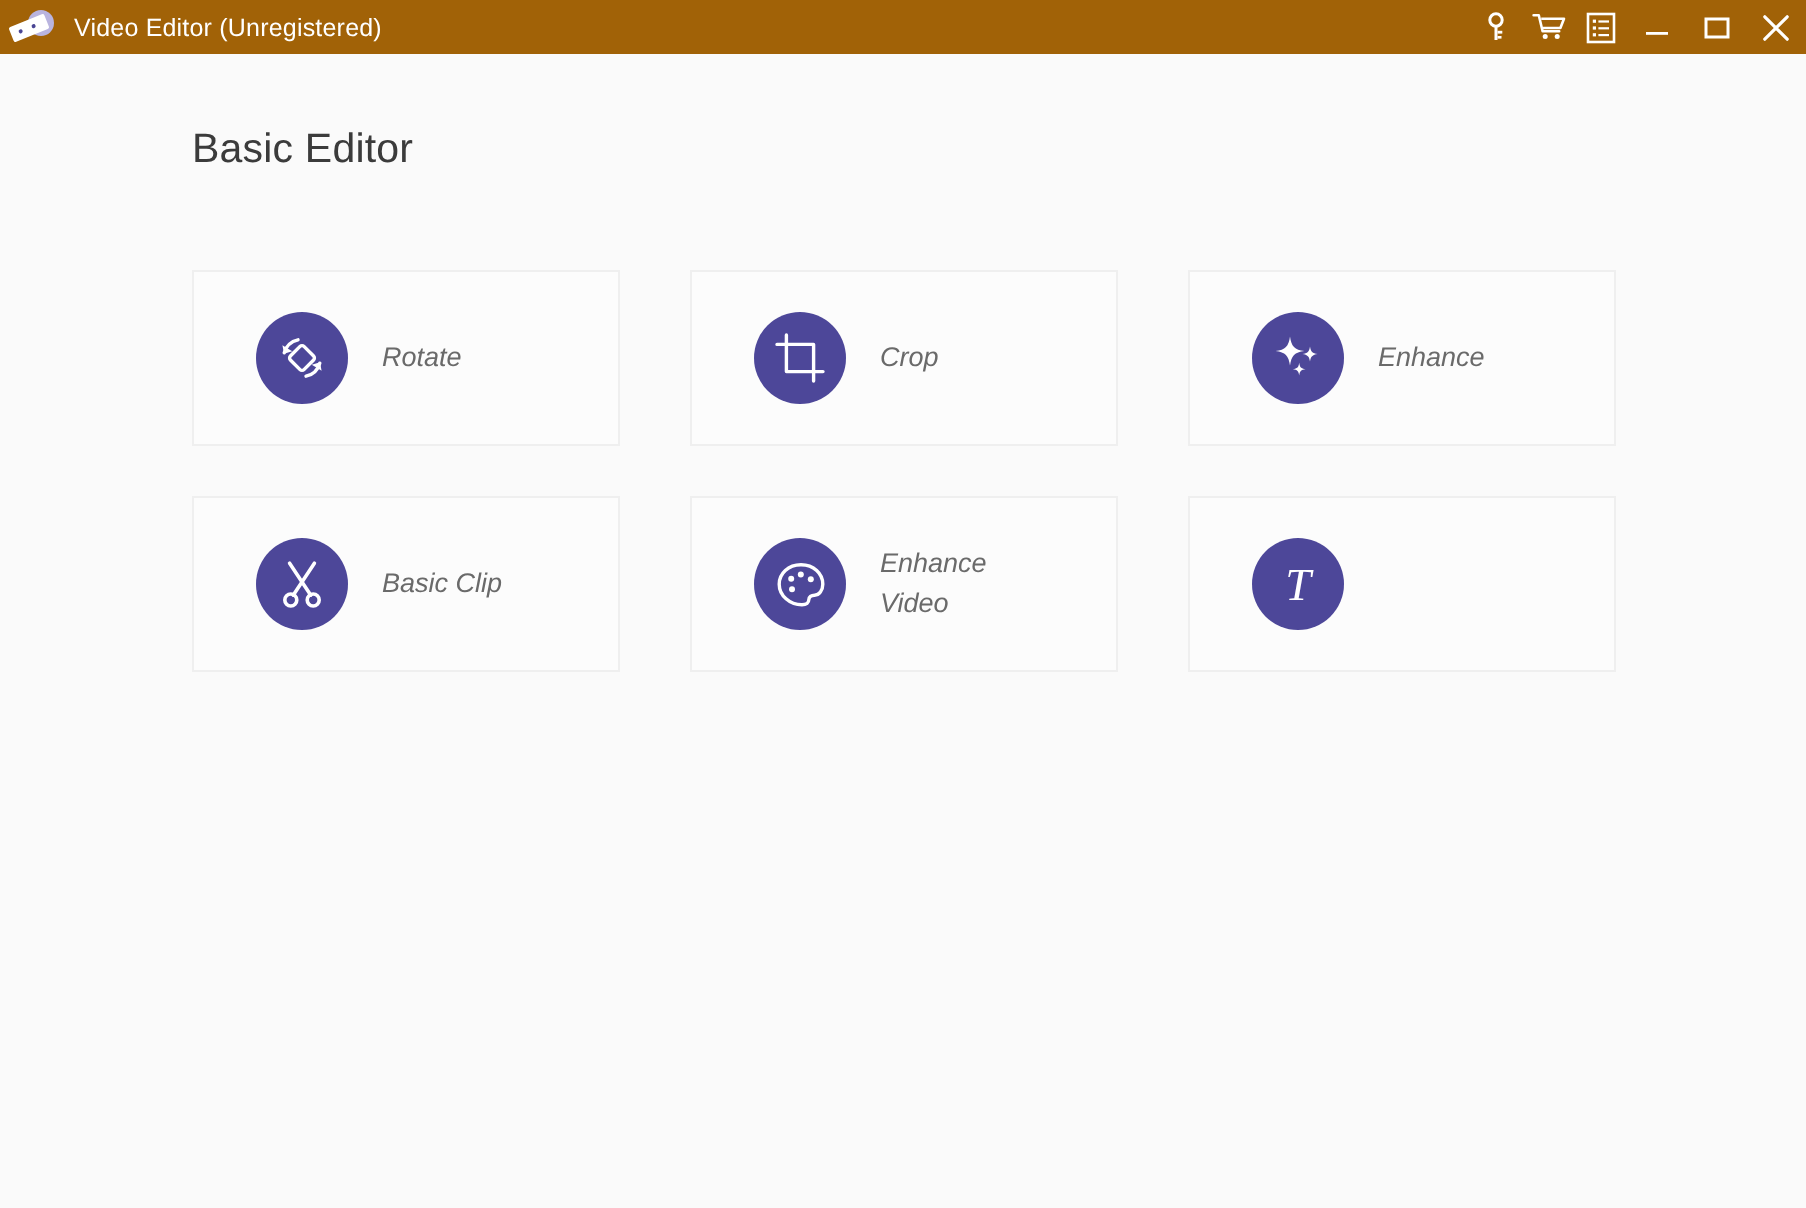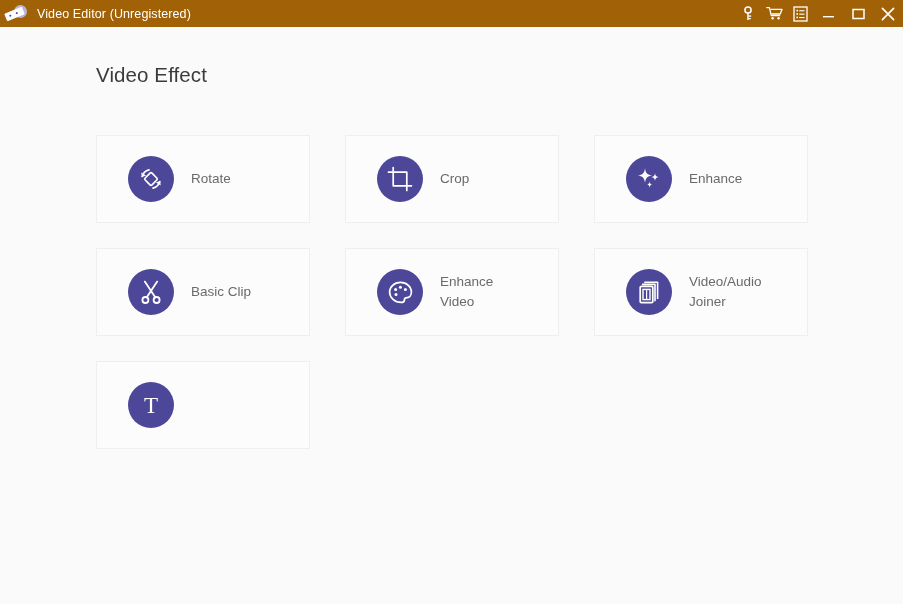--- a/index.html
+++ b/index.html
@@ -106,20 +106,21 @@
   }
 
   
   .grid {
     margin-top: 48px;
     display: grid;
     grid-template-columns: 214px 214px 214px;
     column-gap: 35px;
     row-gap: 25px;
     width: 712px;
+    font-style: italic;
   }
   .card {
     height: 88px;
     background: #fcfcfc;
     border: 1px solid #efefef;
     display: flex;
     align-items: center;
     padding-left: 31px;
     box-sizing: border-box;
     cursor: pointer;
@@ -218,21 +219,21 @@
         <svg width="14" height="14" viewBox="0 0 14 14">
           <path d="M1.4 1.4 L12.6 12.6 M12.6 1.4 L1.4 12.6" stroke="#ffffff" stroke-width="1.6" stroke-linecap="round"></path>
         </svg>
       </span>
     </div>
 
   </div>
 </div>
 
 <div class="content">
-  <h1 class="page-title">Video Effect</h1>
+  <h1 class="page-title">Basic Editor</h1>
 
   <div class="grid">
 
     <div class="card">
       <div class="card-icon">
         <svg width="28" height="28" viewBox="0 0 28 28">
           <rect x="9.2" y="9.2" width="9.6" height="9.6" rx="1.4" fill="none" stroke="#ffffff" stroke-width="1.7" transform="rotate(45 14 14)"></rect>
           <path d="M5.1 11.4 A9.3 9.3 0 0 1 12 4.9" fill="none" stroke="#ffffff" stroke-width="1.7" stroke-linecap="round"></path>
           <path d="M22.9 16.6 A9.3 9.3 0 0 1 16 23.1" fill="none" stroke="#ffffff" stroke-width="1.7" stroke-linecap="round"></path>
           <path d="M4.2 7.6 L5.0 11.9 L9.1 10.6 Z" fill="#ffffff"></path>
@@ -283,33 +284,20 @@
           <circle cx="8.6" cy="10.4" r="1.5" fill="#ffffff"></circle>
           <circle cx="13.4" cy="8.2" r="1.5" fill="#ffffff"></circle>
           <circle cx="18.4" cy="10.6" r="1.5" fill="#ffffff"></circle>
           <circle cx="9.0" cy="15.6" r="1.5" fill="#ffffff"></circle>
         </svg>
       </div>
       <div class="card-label">Enhance
 Video</div>
     </div>
 
-    <div class="card">
-      <div class="card-icon">
-        <svg width="27" height="27" viewBox="0 0 27 27">
-          <path d="M8.2 3.2 H21.6 V20.0" fill="none" stroke="#ffffff" stroke-width="1.6" stroke-linejoin="round"></path>
-          <path d="M6.0 5.4 H19.0 V22.2" fill="none" stroke="#ffffff" stroke-width="1.6" stroke-linejoin="round"></path>
-          <rect x="4.2" y="7.4" width="12.6" height="16.2" rx="1.2" fill="none" stroke="#ffffff" stroke-width="1.7"></rect>
-          <rect x="7.0" y="10.4" width="7" height="10.2" fill="none" stroke="#ffffff" stroke-width="1.4"></rect>
-          <rect x="10.0" y="10.4" width="1.2" height="10.2" fill="#ffffff"></rect>
-        </svg>
-      </div>
-      <div class="card-label">Video/Audio
-Joiner</div>
-    </div>
 
     <div class="card">
       <div class="card-icon">
         <span class="watermark-glyph">T</span>
       </div>
     </div>
 
   </div>
 </div>
 

